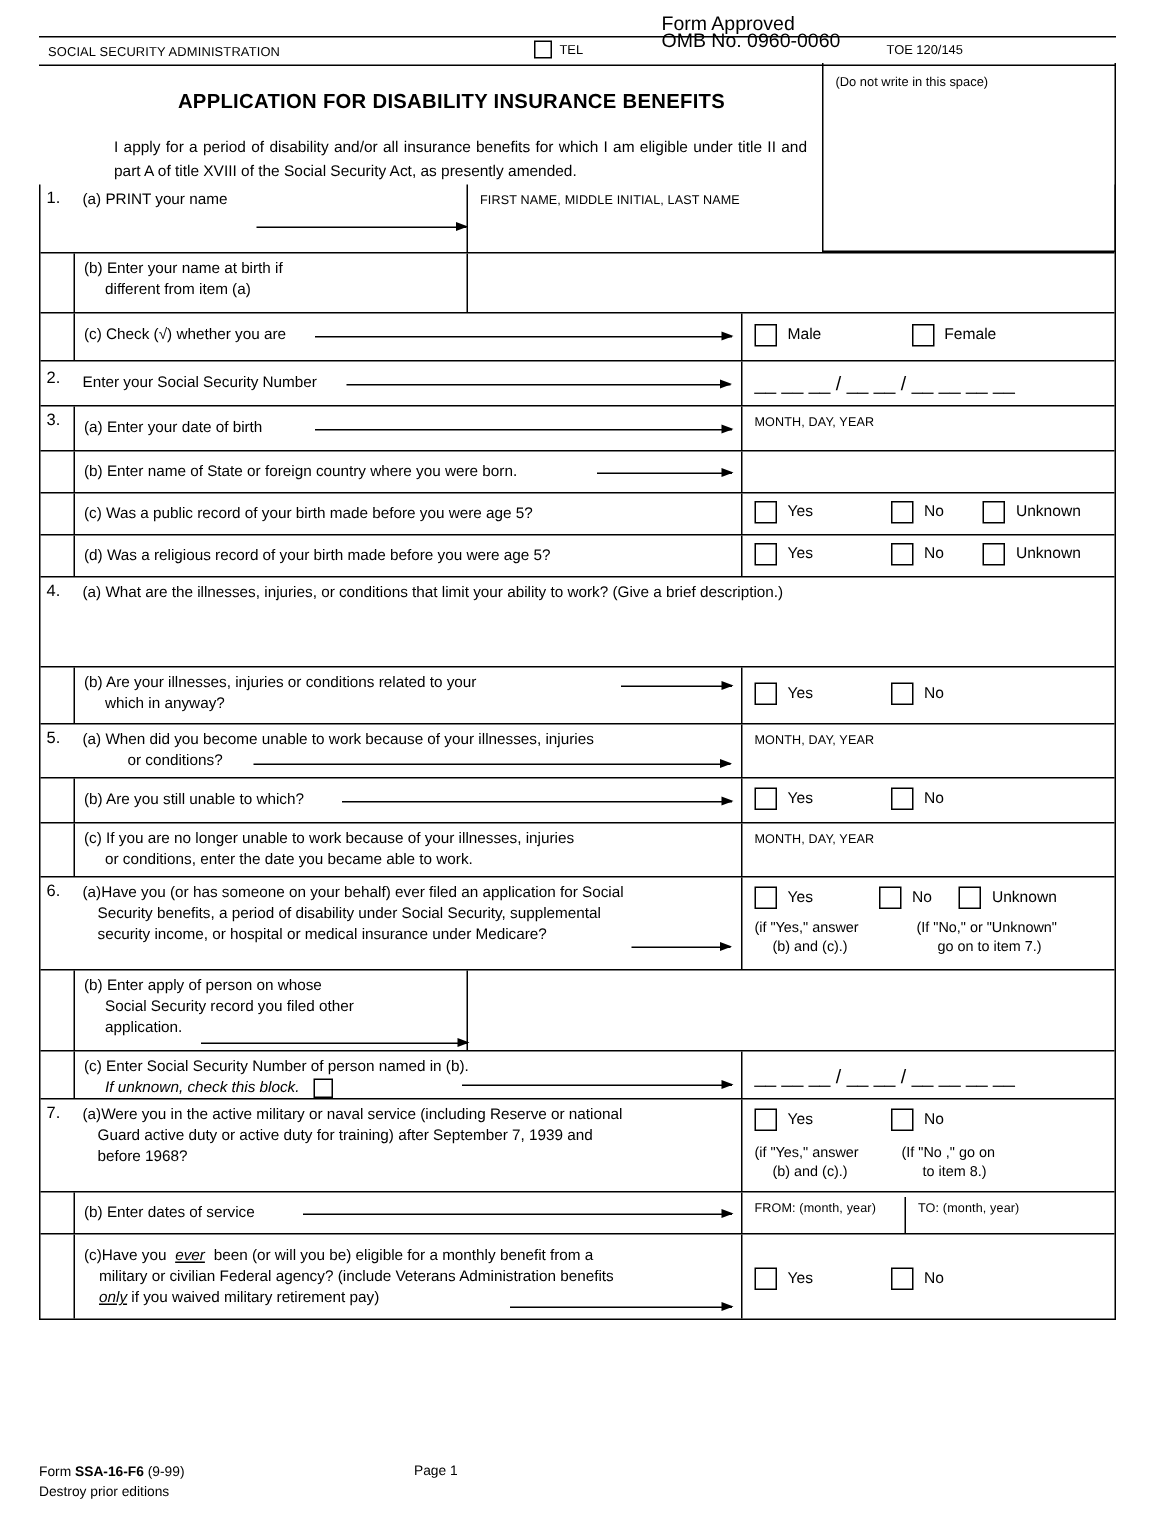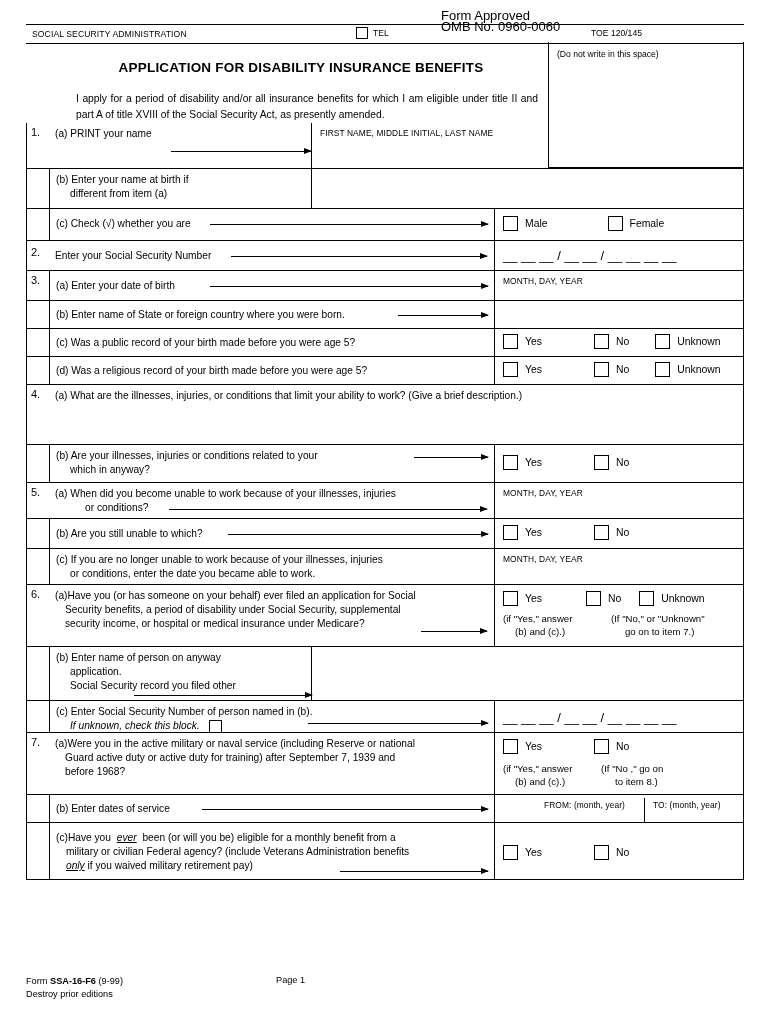--- a/index.html
+++ b/index.html
@@ -438,23 +438,23 @@
             <div>(If "No," or "Unknown"</div>
             <div style="padding-left:14px">go on to item 7.)</div>
           </div>
         </div>
       </div>
     </div>
 
     <div class="row" style="height:54px">
       <div class="num blank"></div>
       <div class="cellL" style="width:262px; border-left:1.3px solid #000;">
-        <div>(b) Enter  name  of  person  on  anyway</div>
+        <div>(b) Enter  apply  of  person  on  whose</div>
+        <div style="padding-left:14px">Social Security record you filed other</div>
         <div style="padding-left:14px">application.</div>
-        <div style="padding-left:14px">Social Security record you filed other</div>
         <span class="arrow" style="left:84px; top:48px; width:178px;"></span>
       </div>
       <div class="cellR"></div>
     </div>
 
     <div class="row" style="height:32px">
       <div class="num blank"></div>
       <div class="cellL" style="width:445px; border-left:1.3px solid #000;">
         <div>(c) Enter Social Security Number of person named in (b).</div>
         <div style="padding-left:14px;">
@@ -499,21 +499,21 @@
       </div>
     </div>
 
     <div class="row" style="height:28px">
       <div class="num blank"></div>
       <div class="cellL" style="width:445px; padding-top:7px; border-left:1.3px solid #000;">
         <span>(b) Enter dates of service</span>
         <span class="arrow" style="left:152px; top:14px; width:286px;"></span>
       </div>
       <div class="cellR" style="padding:3px 0 0 0; display:flex;">
-        <div style="width:108px; padding-left:8px; box-sizing:border-box;margin-left:41px;">
+        <div style="width:108px; padding-left:8px; box-sizing:border-box;">
           <span class="cap">FROM: (month, year)</span>
         </div>
         <div style="flex:1; border-left:1.3px solid #000; padding-left:8px; box-sizing:border-box;">
           <span class="cap">TO: (month, year)</span>
         </div>
       </div>
     </div>
 
     <div class="row" style="height:56px">
       <div class="num blank"></div>

